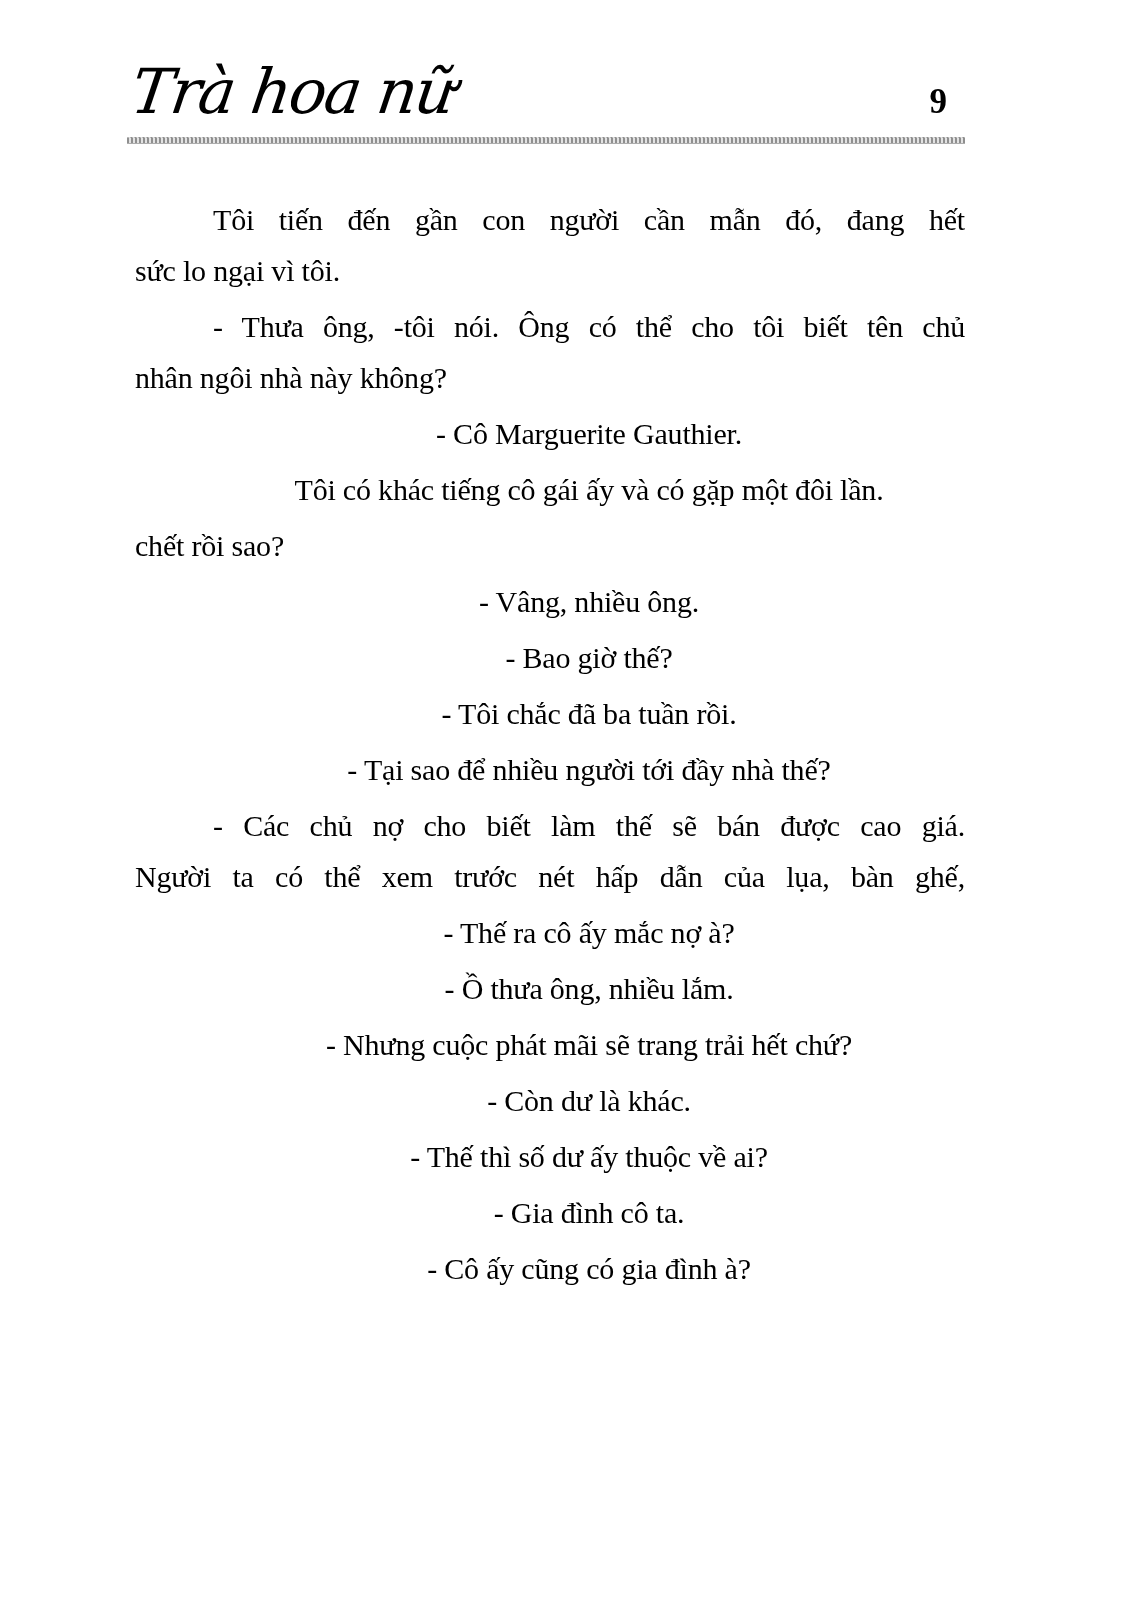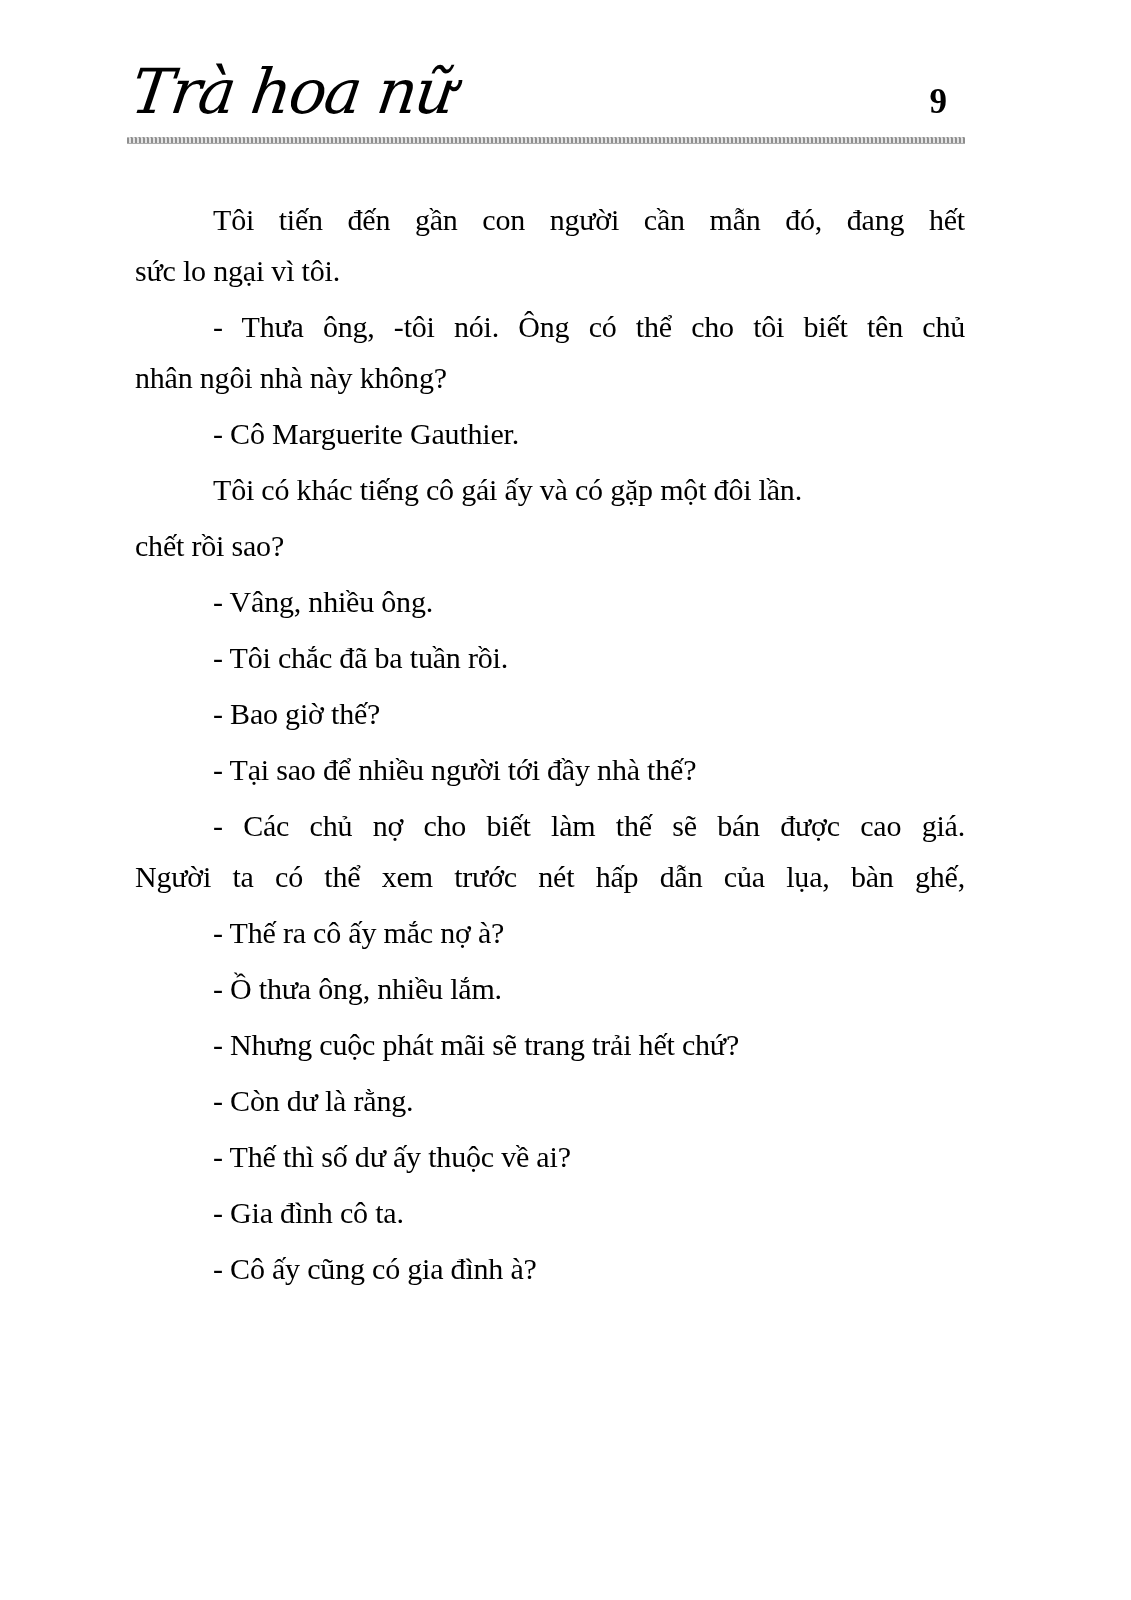--- a/index.html
+++ b/index.html
@@ -46,21 +46,21 @@
       #e3e3e3 2px, #e3e3e3 4px);
   }
   .page-body {
     margin-top: 50px;
     font-size: 30px;
     line-height: 51px;
     letter-spacing: -0.2px;
   }
   .para { margin: 0 0 5px 8px; }
   .line { text-align: left; }
-  .line.indent { padding-left: 78px; }
+  .line.indent { padding-left: 78px; text-align: center; }
   .line.stretch {
     text-align: justify;
     text-align-last: justify;
   }
 </style>
 </head>
 <body>
 
 <div class="page">
 
@@ -93,25 +93,25 @@
 
     <p class="para">
       <span class="line" style="display:block">chết rồi sao?</span>
     </p>
 
     <p class="para">
       <span class="line indent" style="display:block">- Vâng, nhiều ông.</span>
     </p>
 
     <p class="para">
-      <span class="line indent" style="display:block">- Tôi chắc đã ba tuần rồi.</span>
+      <span class="line indent" style="display:block">- Bao giờ thế?</span>
     </p>
 
     <p class="para">
-      <span class="line indent" style="display:block">- Bao giờ thế?</span>
+      <span class="line indent" style="display:block">- Tôi chắc đã ba tuần rồi.</span>
     </p>
 
     <p class="para">
       <span class="line indent" style="display:block">- Tại sao để nhiều người tới đầy nhà thế?</span>
     </p>
 
     <p class="para">
       <span class="line indent stretch" style="display:block">- Các chủ nợ cho biết làm thế sẽ bán được cao giá.</span>
       <span class="line stretch" style="display:block">Người ta có thể xem trước nét hấp dẫn của lụa, bàn ghế,</span>
     </p>
@@ -122,21 +122,21 @@
 
     <p class="para">
       <span class="line indent" style="display:block">- Ồ thưa ông, nhiều lắm.</span>
     </p>
 
     <p class="para">
       <span class="line indent" style="display:block">- Nhưng cuộc phát mãi sẽ trang trải hết chứ?</span>
     </p>
 
     <p class="para">
-      <span class="line indent" style="display:block">- Còn dư là rằng.</span>
+      <span class="line indent" style="display:block">- Còn dư là khác.</span>
     </p>
 
     <p class="para">
       <span class="line indent" style="display:block">- Thế thì số dư ấy thuộc về ai?</span>
     </p>
 
     <p class="para">
       <span class="line indent" style="display:block">- Gia đình cô ta.</span>
     </p>
 

